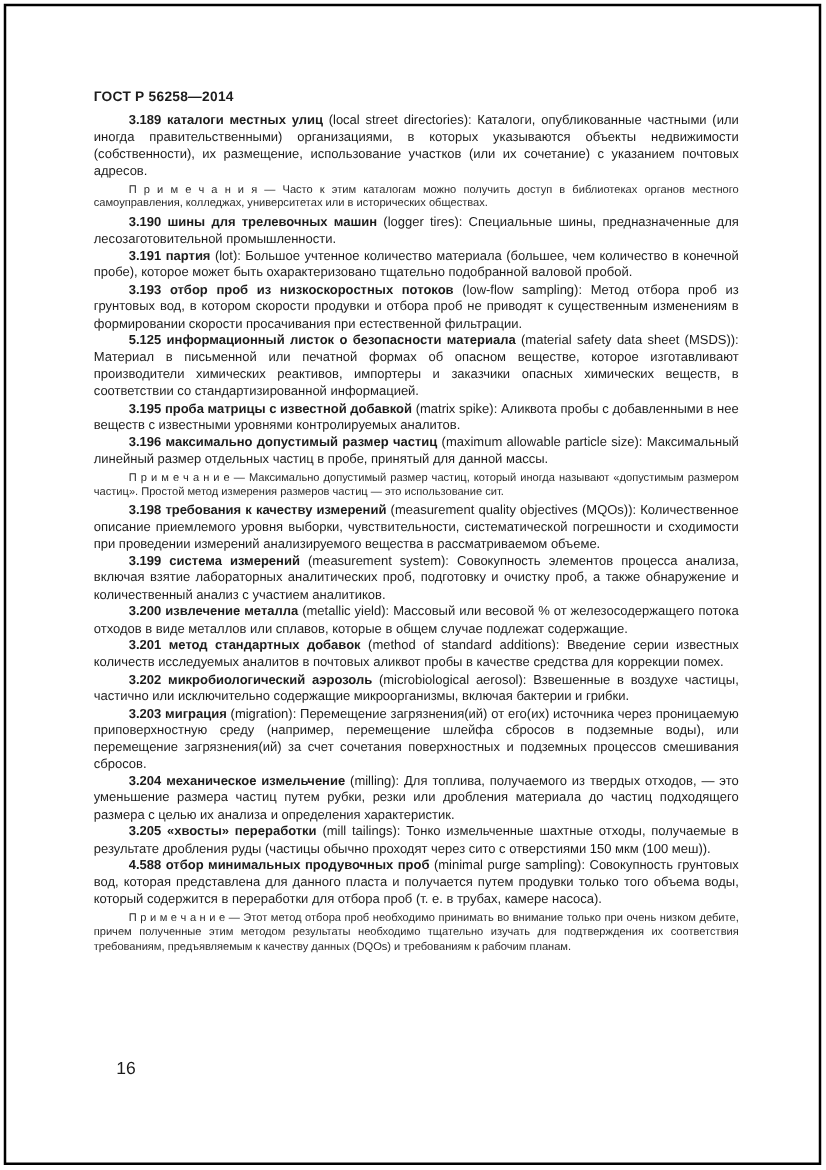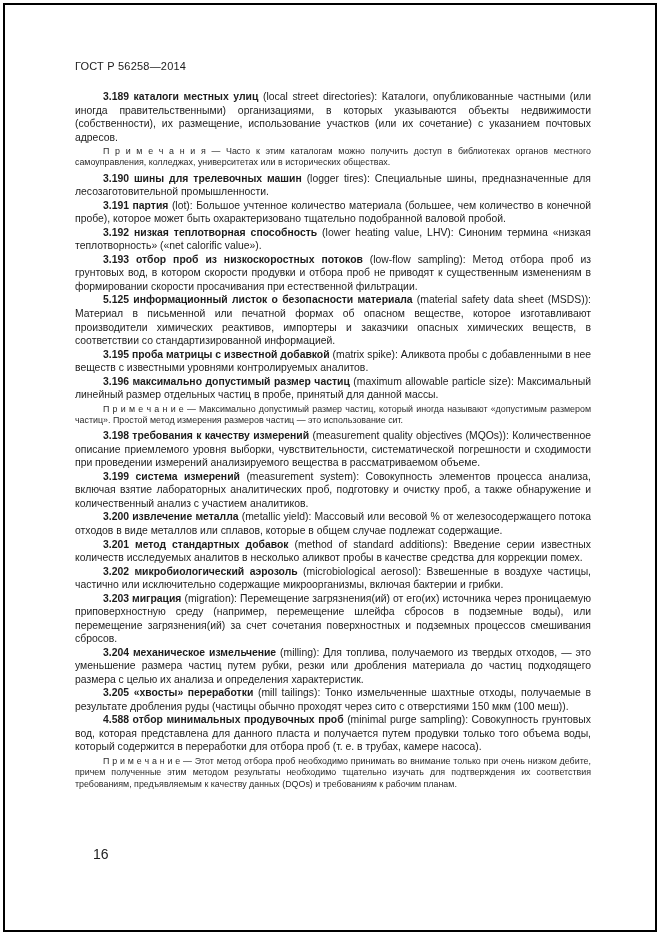--- a/index.html
+++ b/index.html
@@ -15,22 +15,22 @@
   }
   .frame {
     position: absolute;
     left: 3px; top: 3px; right: 4px; bottom: 4px;
     border: 2px solid #000;
     pointer-events: none;
   }
   .header {
     position: absolute;
     left: 75px;
-    top: 60px;
-    font-weight: normal;
+    top: 72px;
+    font-weight: bold;
     font-size: 11px;
     letter-spacing: 0.2px;
   }
   .content {
     position: absolute;
     left: 75px;
     top: 90px;
     width: 516px;
     text-align: justify;
     font-size: 10.4px;
@@ -62,30 +62,29 @@
 
 <div class="frame"></div>
 
 <div class="header">ГОСТ Р 56258—2014</div>
 
 <div class="content">
     <p class="entry"><b>3.189 каталоги местных улиц</b><span> (local street directories): Каталоги, опубликованные частными (или иногда правительственными) организациями, в которых указываются объекты недвижимости (собственности), их размещение, использование участков (или их сочетание) с указанием почтовых адресов.</span></p>
     <p class="note"><span class="note-label">П р и м е ч а н и я</span><span> — Часто к этим каталогам можно получить доступ в библиотеках органов местного самоуправления, колледжах, университетах или в исторических обществах.</span></p>
     <p class="entry"><b>3.190 шины для трелевочных машин</b><span> (logger tires): Специальные шины, предназначенные для лесозаготовительной промышленности.</span></p>
     <p class="entry"><b>3.191 партия</b><span> (lot): Большое учтенное количество материала (большее, чем количество в конечной пробе), которое может быть охарактеризовано тщательно подобранной валовой пробой.</span></p>
-    <p class="entry"><b>3.192 низкая теплотворная способность</b><span> (lower heating value, LHV): Синоним термина «низкая теплотворность» («net calorific value»).</span></p>
     <p class="entry"><b>3.193 отбор проб из низкоскоростных потоков</b><span> (low-flow sampling): Метод отбора проб из грунтовых вод, в котором скорости продувки и отбора проб не приводят к существенным изменениям в формировании скорости просачивания при естественной фильтрации.</span></p>
     <p class="entry"><b>5.125 информационный листок о безопасности материала</b><span> (material safety data sheet (MSDS)): Материал в письменной или печатной формах об опасном веществе, которое изготавливают производители химических реактивов, импортеры и заказчики опасных химических веществ, в соответствии со стандартизированной информацией.</span></p>
     <p class="entry"><b>3.195 проба матрицы с известной добавкой</b><span> (matrix spike): Аликвота пробы с добавленными в нее веществ с известными уровнями контролируемых аналитов.</span></p>
     <p class="entry"><b>3.196 максимально допустимый размер частиц</b><span> (maximum allowable particle size): Максимальный линейный размер отдельных частиц в пробе, принятый для данной массы.</span></p>
     <p class="note"><span class="note-label">П р и м е ч а н и е</span><span> — Максимально допустимый размер частиц, который иногда называют «допустимым размером частиц». Простой метод измерения размеров частиц — это использование сит.</span></p>
     <p class="entry"><b>3.198 требования к качеству измерений</b><span> (measurement quality objectives (MQOs)): Количественное описание приемлемого уровня выборки, чувствительности, систематической погрешности и сходимости при проведении измерений анализируемого вещества в рассматриваемом объеме.</span></p>
     <p class="entry"><b>3.199 система измерений</b><span> (measurement system): Совокупность элементов процесса анализа, включая взятие лабораторных аналитических проб, подготовку и очистку проб, а также обнаружение и количественный анализ с участием аналитиков.</span></p>
     <p class="entry"><b>3.200 извлечение металла</b><span> (metallic yield): Массовый или весовой % от железосодержащего потока отходов в виде металлов или сплавов, которые в общем случае подлежат содержащие.</span></p>
-    <p class="entry"><b>3.201 метод стандартных добавок</b><span> (method of standard additions): Введение серии известных количеств исследуемых аналитов в несколько аликвот пробы в качестве средства для коррекции помех.</span></p>
+    <p class="entry"><b>3.201 метод стандартных добавок</b><span> (method of standard additions): Введение серии известных количеств исследуемых аналитов в почтовых аликвот пробы в качестве средства для коррекции помех.</span></p>
     <p class="entry"><b>3.202 микробиологический аэрозоль</b><span> (microbiological aerosol): Взвешенные в воздухе частицы, частично или исключительно содержащие микроорганизмы, включая бактерии и грибки.</span></p>
     <p class="entry"><b>3.203 миграция</b><span> (migration): Перемещение загрязнения(ий) от его(их) источника через проницаемую приповерхностную среду (например, перемещение шлейфа сбросов в подземные воды), или перемещение загрязнения(ий) за счет сочетания поверхностных и подземных процессов смешивания сбросов.</span></p>
     <p class="entry"><b>3.204 механическое измельчение</b><span> (milling): Для топлива, получаемого из твердых отходов, — это уменьшение размера частиц путем рубки, резки или дробления материала до частиц подходящего размера с целью их анализа и определения характеристик.</span></p>
     <p class="entry"><b>3.205 «хвосты» переработки</b><span> (mill tailings): Тонко измельченные шахтные отходы, получаемые в результате дробления руды (частицы обычно проходят через сито с отверстиями 150 мкм (100 меш)).</span></p>
     <p class="entry"><b>4.588 отбор минимальных продувочных проб</b><span> (minimal purge sampling): Совокупность грунтовых вод, которая представлена для данного пласта и получается путем продувки только того объема воды, который содержится в переработки для отбора проб (т. е. в трубах, камере насоса).</span></p>
     <p class="note"><span class="note-label">П р и м е ч а н и е</span><span> — Этот метод отбора проб необходимо принимать во внимание только при очень низком дебите, причем полученные этим методом результаты необходимо тщательно изучать для подтверждения их соответствия требованиям, предъявляемым к качеству данных (DQOs) и требованиям к рабочим планам.</span></p>
   </div>
 
 <div class="page-number">16</div>
 

